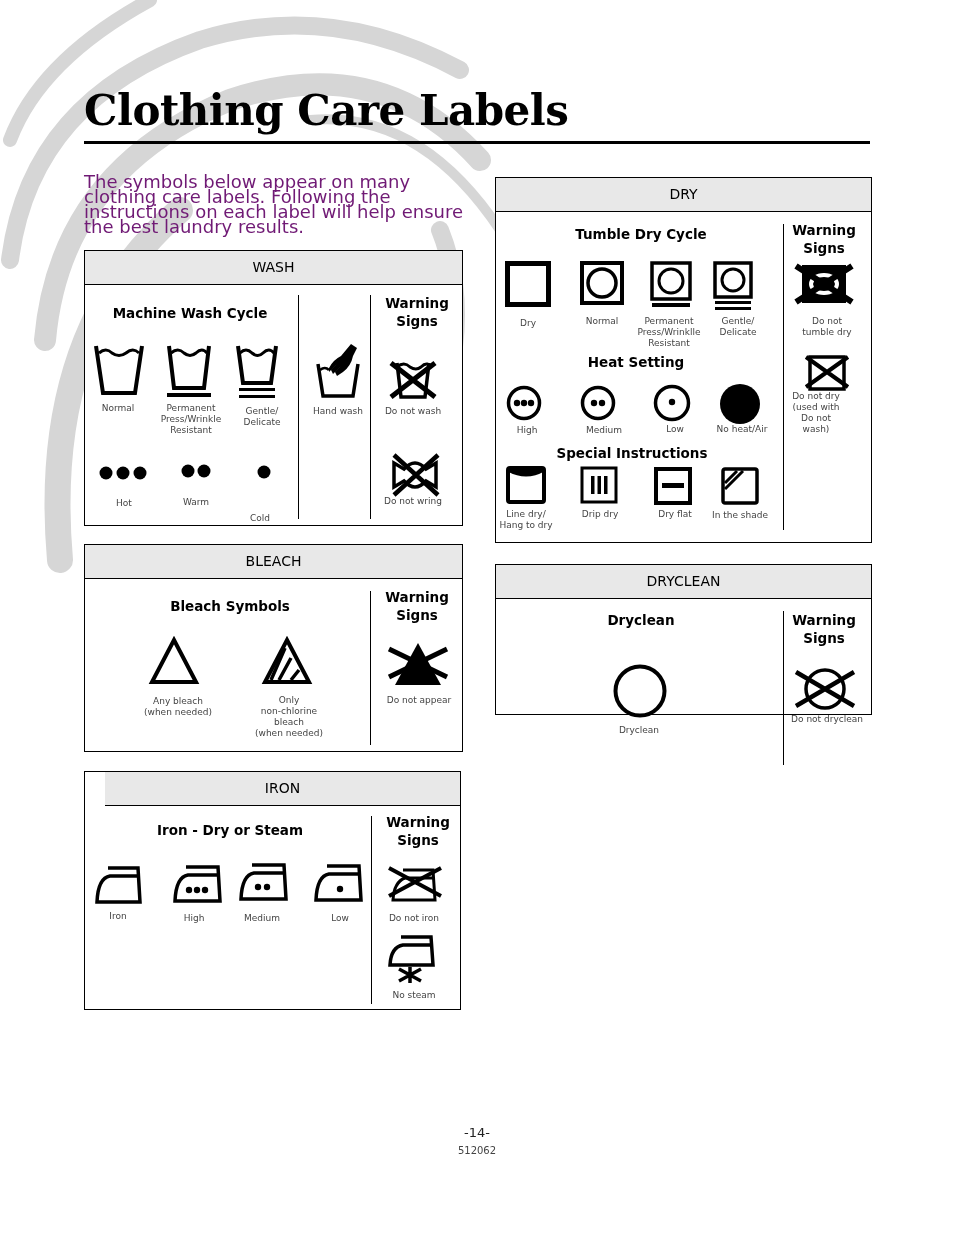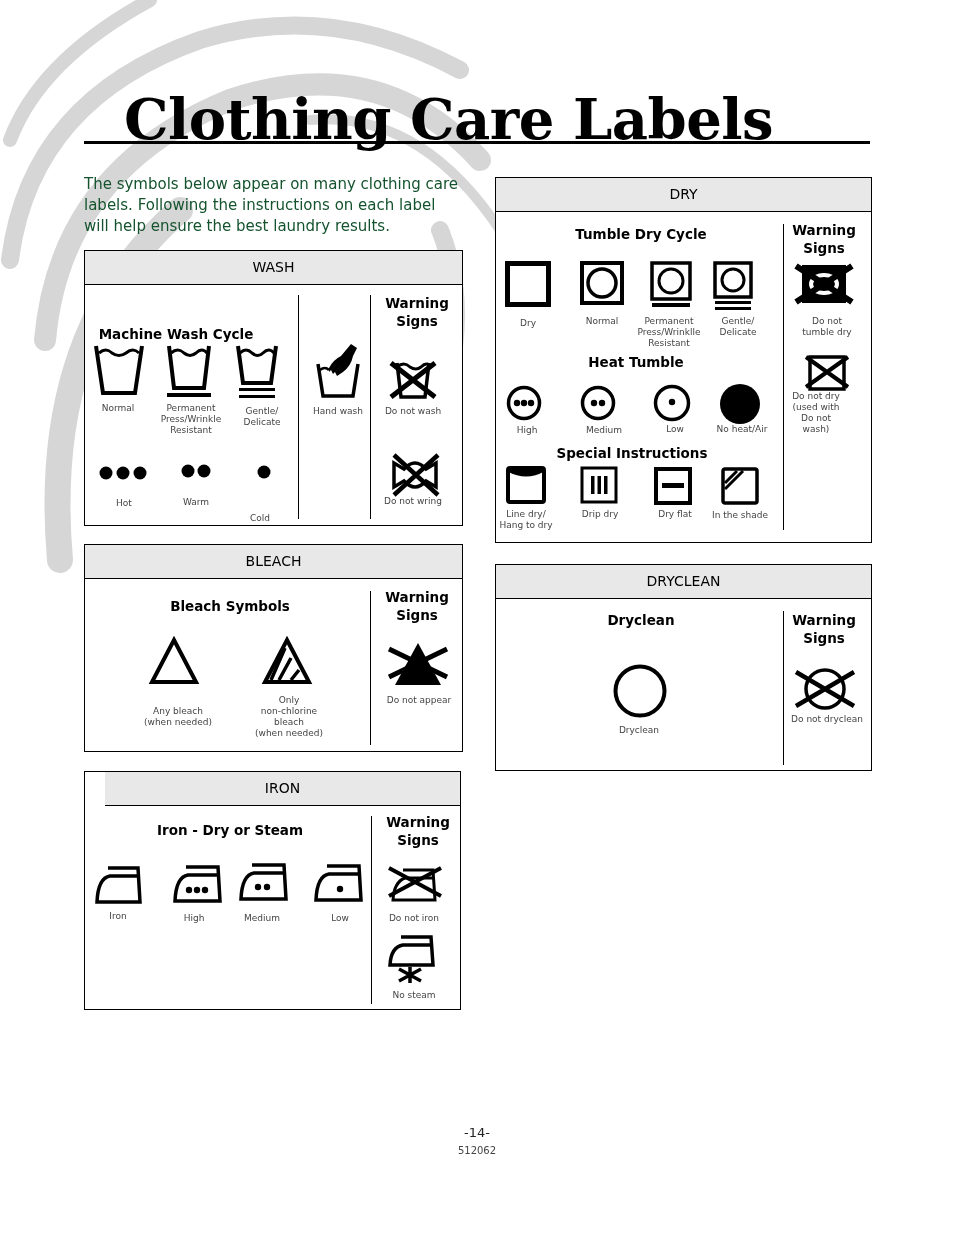--- a/index.html
+++ b/index.html
@@ -1,20 +1,20 @@
 <!DOCTYPE html>
 <html><head>
 <meta charset="utf-8">
 <style>
   * { box-sizing: border-box; margin: 0; padding: 0; }
   body { width: 954px; height: 1235px; background: #fff; position: relative; overflow: hidden; font-family: "DejaVu Sans", sans-serif; color: #000; }
   .swirl { position: absolute; left: 0; top: 0; width: 520px; height: 700px; z-index: 0; }
-  .title { position: absolute; left: 84px; top: 86px; font-family: "DejaVu Serif", serif; font-weight: bold; font-size: 56px; letter-spacing: -0.5px; z-index: 2; margin-left: 40px; }
+  .title { position: absolute; left: 84px; top: 86px; font-family: "DejaVu Serif", serif; font-weight: bold; font-size: 42px; letter-spacing: -0.5px; z-index: 2; }
   .title-rule { position: absolute; left: 84px; top: 141px; width: 786px; height: 3px; background: #000; z-index: 2; }
-  .intro { position: absolute; left: 84px; top: 174px; width: 380px; font-size: 15px; line-height: 21px; color: #14532d; z-index: 2; }
+  .intro { position: absolute; left: 84px; top: 174px; width: 380px; font-size: 18px; line-height: 15px; color: #701a75; z-index: 2; }
   .panel { position: absolute; border: 1px solid #000; background: #fff; z-index: 2; }
   .panel-head { height: 34px; background: #e8e8e8; border-bottom: 1px solid #000; text-align: center; font-size: 14px; line-height: 33px; }
   .vline { position: absolute; width: 1px; background: #000; }
   .sub { position: absolute; font-size: 13.5px; font-weight: bold; text-align: center; line-height: 18px; white-space: nowrap; }
   .lbl { position: absolute; font-size: 9px; color: #444; text-align: center; line-height: 11px; white-space: nowrap; transform: translateX(-50%); }
   .ico { position: absolute; }
   .footer-page { position: absolute; left: 0; width: 954px; top: 1125px; text-align: center; font-size: 13px; color: #222; }
   .footer-code { position: absolute; left: 0; width: 954px; top: 1145px; text-align: center; font-size: 10px; color: #444; }
 </style>
 </head>
@@ -32,21 +32,21 @@
 </svg>
 
 <div class="title">Clothing Care Labels</div>
 <div class="title-rule"></div>
 <div class="intro">The symbols below appear on many clothing care labels. Following the instructions on each label will help ensure the best laundry results.</div>
 
 <div class="panel" style="left:84px;top:250px;width:379px;height:276px;">
   <div class="panel-head">WASH</div>
   <div class="vline" style="left:213px;top:44px;height:224px;"></div>
   <div class="vline" style="left:285px;top:44px;height:224px;"></div>
-  <div class="sub" style="left:6px;top:53px;width:170px;margin-top:21px;">Machine Wash Cycle</div>
+  <div class="sub" style="left:20px;top:53px;width:170px;">Machine Wash Cycle</div>
   <div class="sub" style="left:292px;top:43px;width:80px;white-space:normal;">Warning Signs</div>
 
   <svg class="ico" style="left:8px;top:92px;" width="52" height="52" viewBox="0 0 52 52">
     <path d="M3 3 L10 50 L42 50 L49 3" fill="none" stroke="#000" stroke-width="4"></path>
     <path d="M6 10 Q 13 4 19 10 Q 26 15 33 10 Q 40 4 46 10" fill="none" stroke="#000" stroke-width="3"></path>
   </svg>
   <div class="lbl" style="left:33px;top:152px;">Normal</div>
 
   <svg class="ico" style="left:81px;top:92px;" width="46" height="56" viewBox="0 0 46 56">
     <path d="M3 3 L8 45 L38 45 L43 3" fill="none" stroke="#000" stroke-width="4"></path>
@@ -102,21 +102,21 @@
 
 <div class="panel" style="left:84px;top:544px;width:379px;height:208px;">
   <div class="panel-head">BLEACH</div>
   <div class="vline" style="left:285px;top:46px;height:154px;"></div>
   <div class="sub" style="left:60px;top:52px;width:170px;">Bleach Symbols</div>
   <div class="sub" style="left:292px;top:43px;width:80px;white-space:normal;">Warning Signs</div>
 
   <svg class="ico" style="left:63px;top:91px;" width="52" height="50" viewBox="0 0 52 50">
     <path d="M26 4 L48 46 L4 46 Z" fill="none" stroke="#000" stroke-width="4"></path>
   </svg>
-  <div class="lbl" style="left:93px;top:151px;margin-top:10px;">Any bleach<br>(when needed)</div>
+  <div class="lbl" style="left:93px;top:151px;">Any bleach<br>(when needed)</div>
 
   <svg class="ico" style="left:176px;top:91px;" width="52" height="50" viewBox="0 0 52 50">
     <path d="M26 4 L48 46 L4 46 Z" fill="none" stroke="#000" stroke-width="4"></path>
     <path d="M24 12 L10 44 M30 22 L18 44 M38 34 L30 44" stroke="#000" stroke-width="3.5"></path>
   </svg>
   <div class="lbl" style="left:204px;top:150px;">Only<br>non-chlorine<br>bleach<br>(when needed)</div>
 
   <svg class="ico" style="left:302px;top:96px;" width="62" height="44" viewBox="0 0 62 44">
     <path d="M31 2 L54 44 L8 44 Z" fill="#000"></path>
     <path d="M2 8 L60 36 M60 8 L2 36" stroke="#000" stroke-width="5"></path>
@@ -202,21 +202,21 @@
   <div class="lbl" style="left:242px;top:138px;">Gentle/<br>Delicate</div>
 
   <svg class="ico" style="left:298px;top:84px;" width="60" height="44" viewBox="0 0 60 44">
       <rect x="8" y="3" width="44" height="38" fill="#000"></rect>
       <ellipse cx="30" cy="22" rx="15" ry="11" fill="#fff"></ellipse>
       <ellipse cx="30" cy="22" rx="11" ry="7" fill="#000"></ellipse>
       <path d="M2 4 L58 40 M58 4 L2 40" stroke="#000" stroke-width="6"></path>
     </svg>
   <div class="lbl" style="left:331px;top:138px;">Do not<br>tumble dry</div>
 
-  <div class="sub" style="left:55px;top:175px;width:170px;">Heat Tumble</div>
+  <div class="sub" style="left:55px;top:175px;width:170px;">Heat Setting</div>
 
   <svg class="ico" style="left:10px;top:207px;" width="36" height="36" viewBox="0 0 36 36">
       <circle cx="18" cy="18" r="15.5" fill="none" stroke="#000" stroke-width="3.5"></circle>
       <circle cx="11" cy="18" r="3.2"></circle>
       <circle cx="18" cy="18" r="3.2"></circle>
       <circle cx="25" cy="18" r="3.2"></circle>
     </svg>
   <div class="lbl" style="left:31px;top:247px;">High</div>
 
   <svg class="ico" style="left:84px;top:207px;" width="36" height="36" viewBox="0 0 36 36">
@@ -265,21 +265,21 @@
     </svg>
   <div class="lbl" style="left:179px;top:331px;">Dry flat</div>
 
   <svg class="ico" style="left:225px;top:289px;" width="38" height="38" viewBox="0 0 38 38">
       <rect x="2" y="2" width="34" height="34" rx="2" fill="none" stroke="#000" stroke-width="3.5"></rect>
       <path d="M4 16 L16 4 M4 22 L22 4" stroke="#000" stroke-width="3"></path>
     </svg>
   <div class="lbl" style="left:244px;top:332px;">In the shade</div>
 </div>
 
-<div class="panel" style="left:495px;top:564px;width:377px;height:207px;">
+<div class="panel" style="left:495px;top:564px;width:377px;height:151px;">
   <div class="panel-head">DRYCLEAN</div>
   <div class="vline" style="left:287px;top:46px;height:154px;"></div>
   <div class="sub" style="left:60px;top:46px;width:170px;">Dryclean</div>
   <div class="sub" style="left:288px;top:46px;width:80px;white-space:normal;">Warning Signs</div>
 
   <svg class="ico" style="left:117px;top:99px;" width="54" height="54" viewBox="0 0 54 54">
       <circle cx="27" cy="27" r="24.5" fill="none" stroke="#000" stroke-width="4"></circle>
     </svg>
   <div class="lbl" style="left:143px;top:160px;">Dryclean</div>
 

